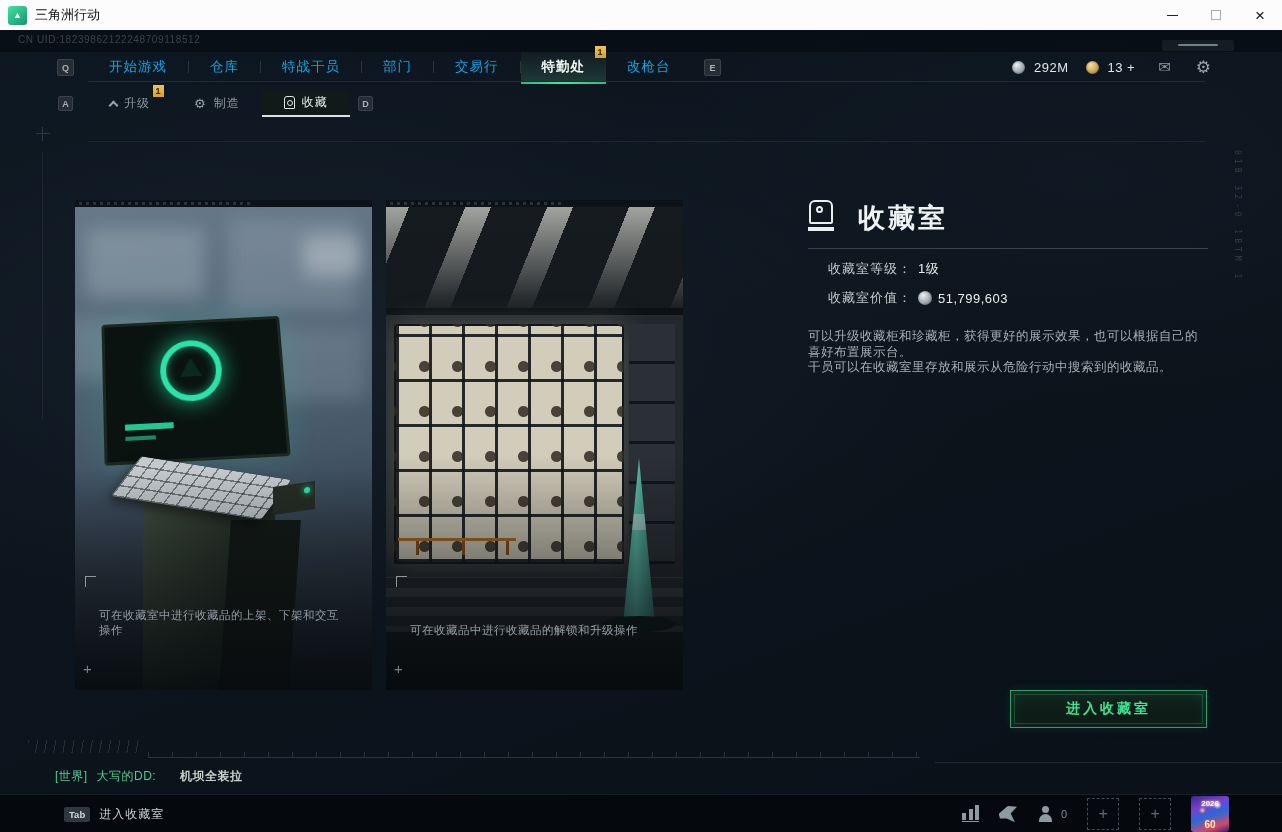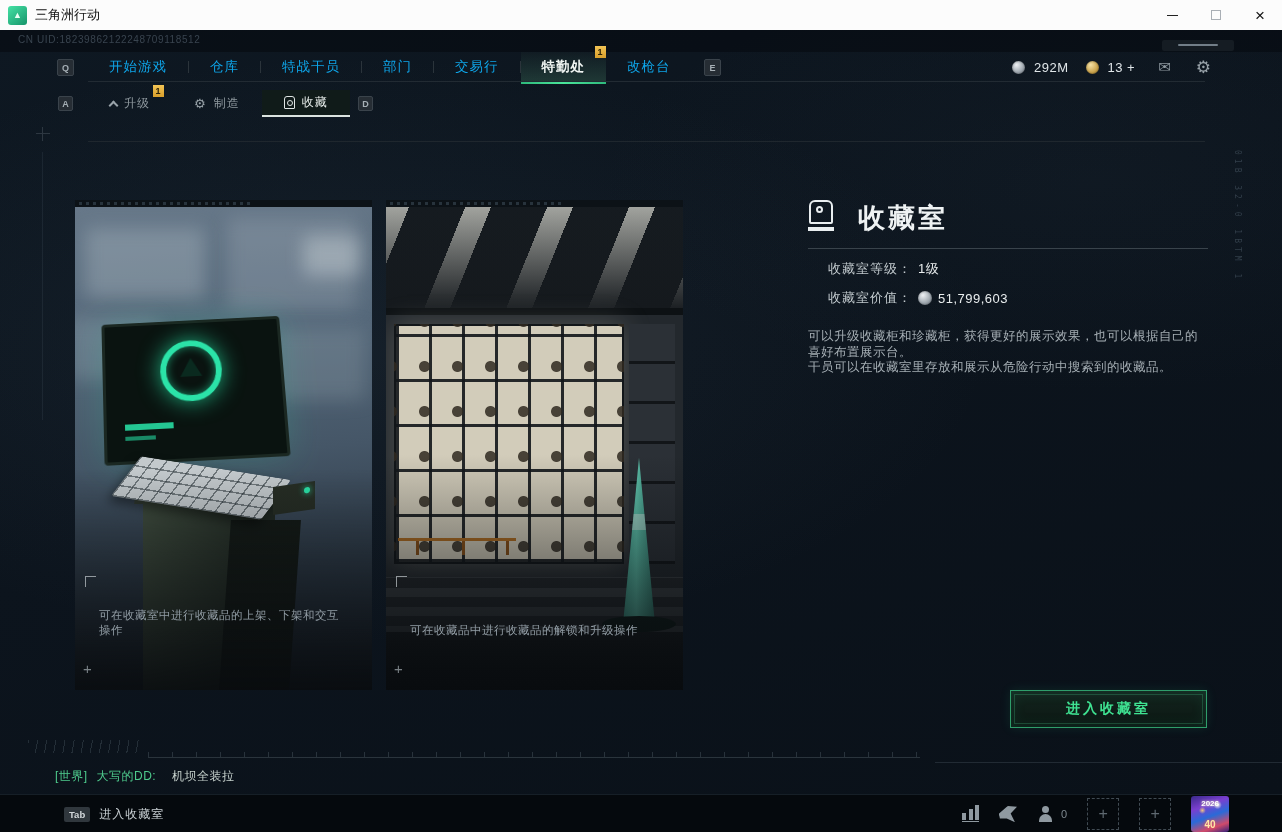--- a/index.html
+++ b/index.html
@@ -144,21 +144,21 @@
 
   
   .enter-btn { position:absolute; left:1010px; top:690px; width:197px; height:38px; background:linear-gradient(180deg, rgba(34,66,54,.35), rgba(12,24,20,.7)), #0b1511; border:1px solid #2f9e6b; box-shadow:0 0 10px rgba(40,200,130,.12), inset 0 0 14px rgba(30,130,95,.22); display:flex; align-items:center; justify-content:center; cursor:pointer; }
   .enter-btn::before { content:""; position:absolute; inset:3px; border:1px solid rgba(70,205,140,.25); }
   .enter-btn span { color:#3fe392; font-size:14px; font-weight:bold; letter-spacing:3px; }
 
   
   .chatline { position:absolute; left:55px; top:768px; font-size:12px; letter-spacing:.5px; }
   .chat-channel { color:#4ecb8d; }
   .chat-user { color:#4ecb8d; margin-left:5px; }
-  .chat-msg { color:#c6d1cc; margin-left:12px; }
+  .chat-msg { color:#c6d1cc; margin-left:20px;font-weight:bold; }
 
   
   .bottombar { position:absolute; left:0; top:794px; width:1282px; height:38px; background:#05090d; border-top:1px solid #161f27; }
   .tab-group { position:absolute; left:64px; top:0; height:38px; display:flex; align-items:center; gap:9px; }
   .tabcap { background:#30373d; border-radius:2px; padding:2px 5px; font-size:9.5px; font-weight:bold; color:#d3d8db; }
   .tab-label { font-size:12px; color:#ccd3d7; letter-spacing:1px; }
   .bb-icons { position:absolute; left:962px; top:0; height:38px; display:flex; align-items:center; gap:20px; }
   .stats-icon { display:flex; align-items:flex-end; gap:2.5px; height:16px; border-bottom:1.5px solid #8f99a0; padding-bottom:1px; cursor:pointer; }
   .stats-icon i { display:block; width:4px; background:#8f99a0; }
   .horn-icon { width:19px; height:17px; background:#8f99a0; clip-path:polygon(0 38%, 52% 0, 100% 12%, 62% 46%, 78% 100%, 38% 72%, 0 66%); transform:rotate(-8deg); cursor:pointer; }
@@ -372,18 +372,18 @@
         </span>
       <span class="horn-icon"></span>
       <span class="friends">
         <span class="person"></span>
         <b>0</b>
       </span>
       <span class="plus-slot">+</span>
       <span class="plus-slot">+</span>
       <span class="promo">
         <span class="l1">2026</span>
-        <span class="l2">40</span>
+        <span class="l2">60</span>
       </span>
     </div>
   </div>
 
 </div>
 
 </body></html>

